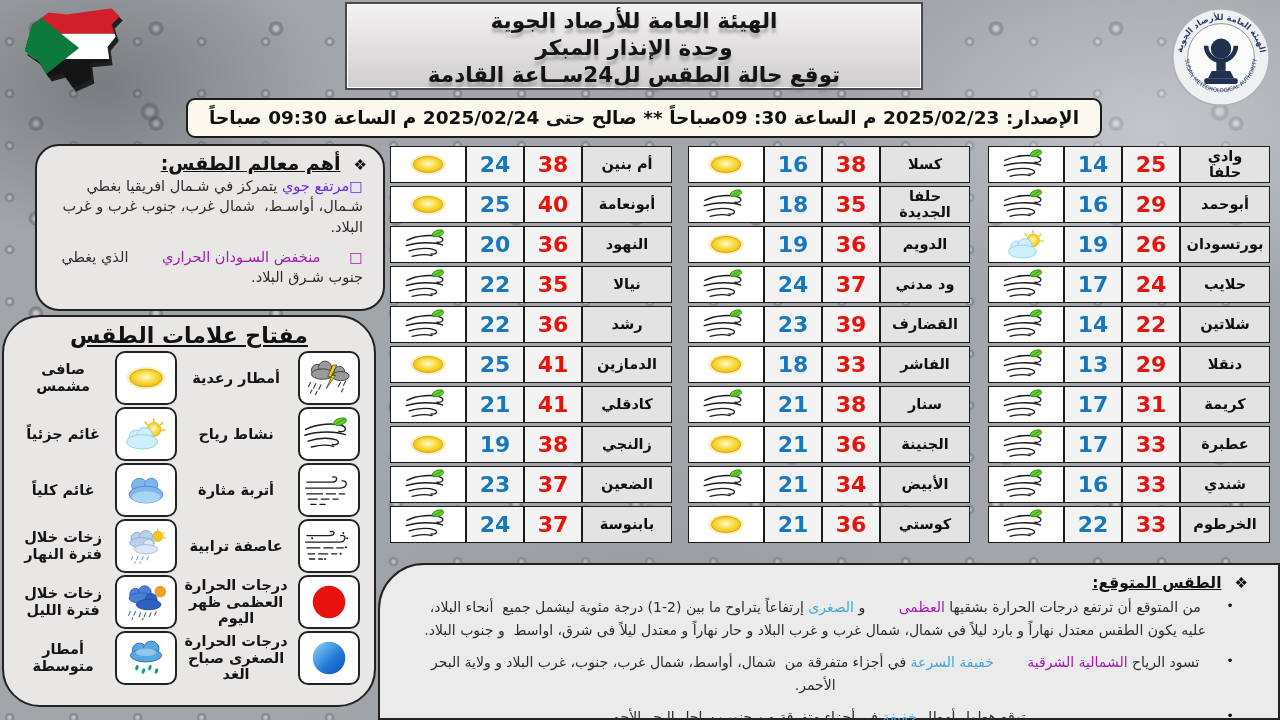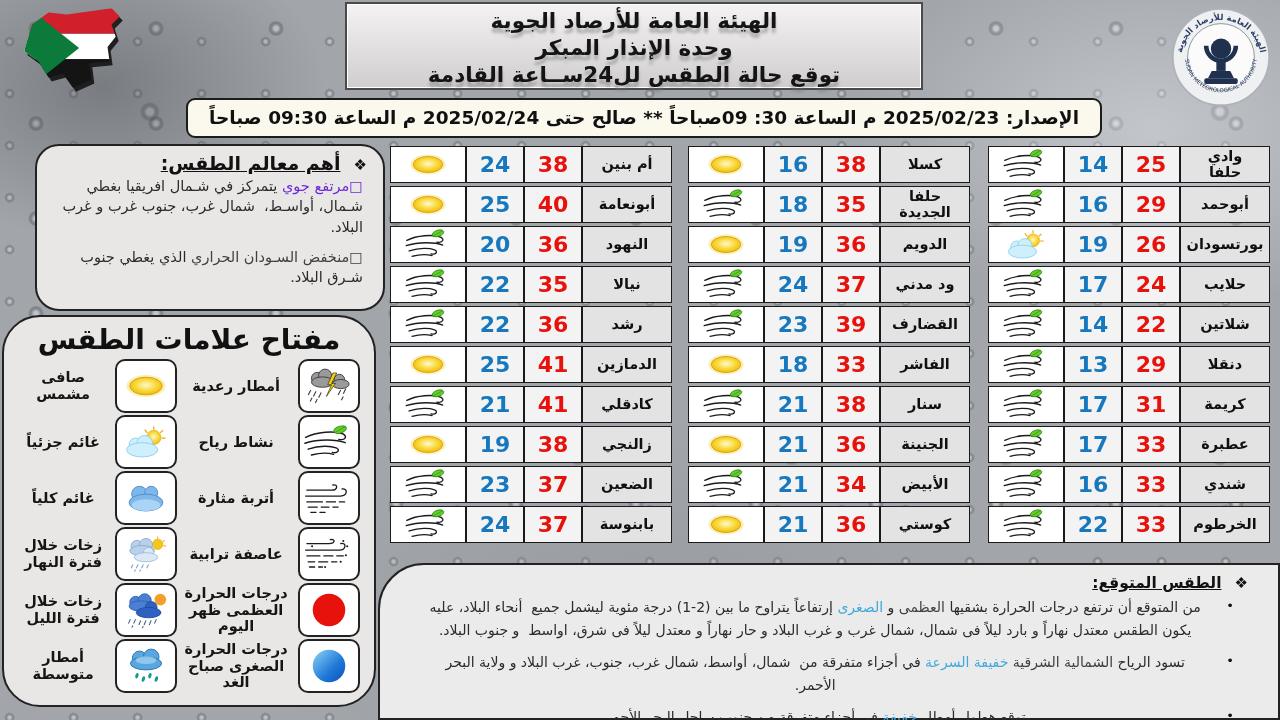--- a/index.html
+++ b/index.html
@@ -40,28 +40,28 @@
     position:absolute;left:35px;top:144px;width:350px;height:167px;box-sizing:border-box;
     background:#e9e6e6;border:2px solid #222;border-radius:24px;padding:6px 16px 6px 23px;
   }
   .features-title-row{text-align:right;margin-bottom:2px;}
   .diamond{font-size:15px;color:#111;margin-left:8px;}
   .features-title{font-size:19px;font-weight:bold;text-decoration:underline;color:#111;}
   .feature-item{margin:2px 4px 10px 0;font-size:14.5px;line-height:1.4;color:#2b2b2b;text-align:right;}
   .seg{white-space:pre-wrap;}
   .seg-black{color:#2b2b2b;}
   .seg-blue{color:#6d28d9;}
-  .seg-red{color:#404040;}
+  .seg-red{color:#a21caf;margin-left:29px;}
   .seg-lightblue{color:#3fa9dc;}
   
   .legend{
     position:absolute;left:2px;top:315px;width:374px;height:392px;box-sizing:border-box;
     background:#e9e6e6;border:2px solid #222;border-radius:38px;padding:4px 8px 8px;
   }
-  .legend-title{text-align:center;font-size:28px;font-weight:bold;color:#111;margin-top:2px;}
+  .legend-title{text-align:center;font-size:22px;font-weight:bold;text-decoration:underline;color:#111;margin-top:2px;}
   .legend-cols{display:flex;height:calc(100% - 40px);padding:2px 4px 0;}
   .legend-col{flex:1;display:flex;flex-direction:column;justify-content:space-around;}
   #legend-col-left{flex:1.12;}
   .legend-item{direction:ltr;display:flex;align-items:center;justify-content:flex-end;gap:7px;padding:0 2px;}
   .legend-label{flex:1;text-align:center;font-size:14.5px;font-weight:bold;color:#151515;line-height:1.15;direction:rtl;}
   .legend-iconbox{width:58px;height:50px;flex:0 0 58px;background:#fff;border:2px solid #222;
     border-radius:10px;display:flex;align-items:center;justify-content:center;}
   .legend-svg{width:52px;height:44px;}
   
   .ftable{position:absolute;top:146px;width:282px;}

